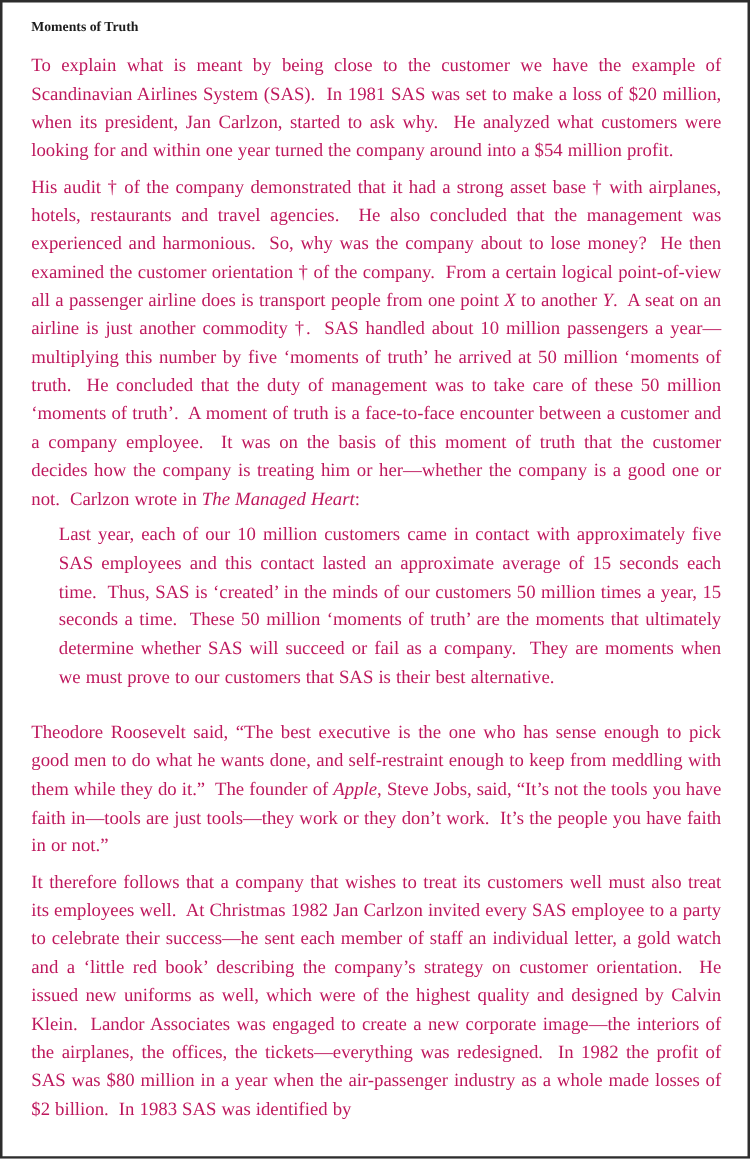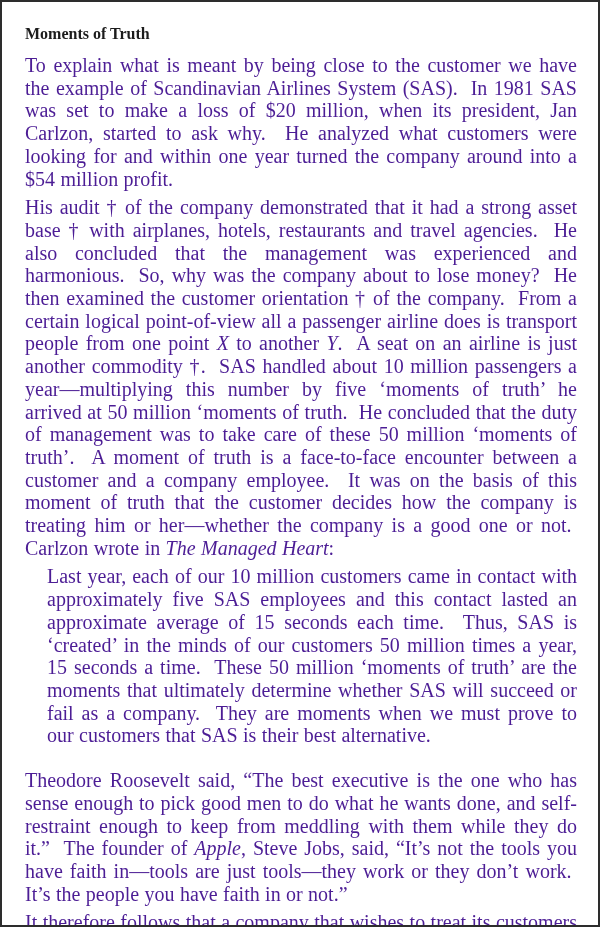--- a/index.html
+++ b/index.html
@@ -10,30 +10,30 @@
   .page {
     box-sizing: border-box;
     width: 600px; height: 927px;
     background: #ffffff;
     border: 2px solid #2d2d2d;
     padding: 9px 21px 0 23px;
     overflow: hidden;
   }
   .doc-title {
     font-family: "Liberation Serif", serif;
-    font-size: 16px;
+    font-size: 11px;
     font-weight: bold;
     color: #1c1c1c;
     line-height: 22px;
-    margin: 12px 0 9px 0;
+    margin: 0 0 9px 0;
   }
   .para {
-    font-size: 20px;
+    font-size: 15px;
     line-height: 22.7px;
-    color: #4c1d95;
+    color: #be185d;
     text-align: justify;
     margin: 0 0 6px 0;
     hyphens: auto;
     -webkit-hyphens: auto;
     word-spacing: 0.02em;
     font-family: Liberation Serif, serif;
   }
   blockquote.para.quote {
     margin: 0 0 22px 22px;
   }

